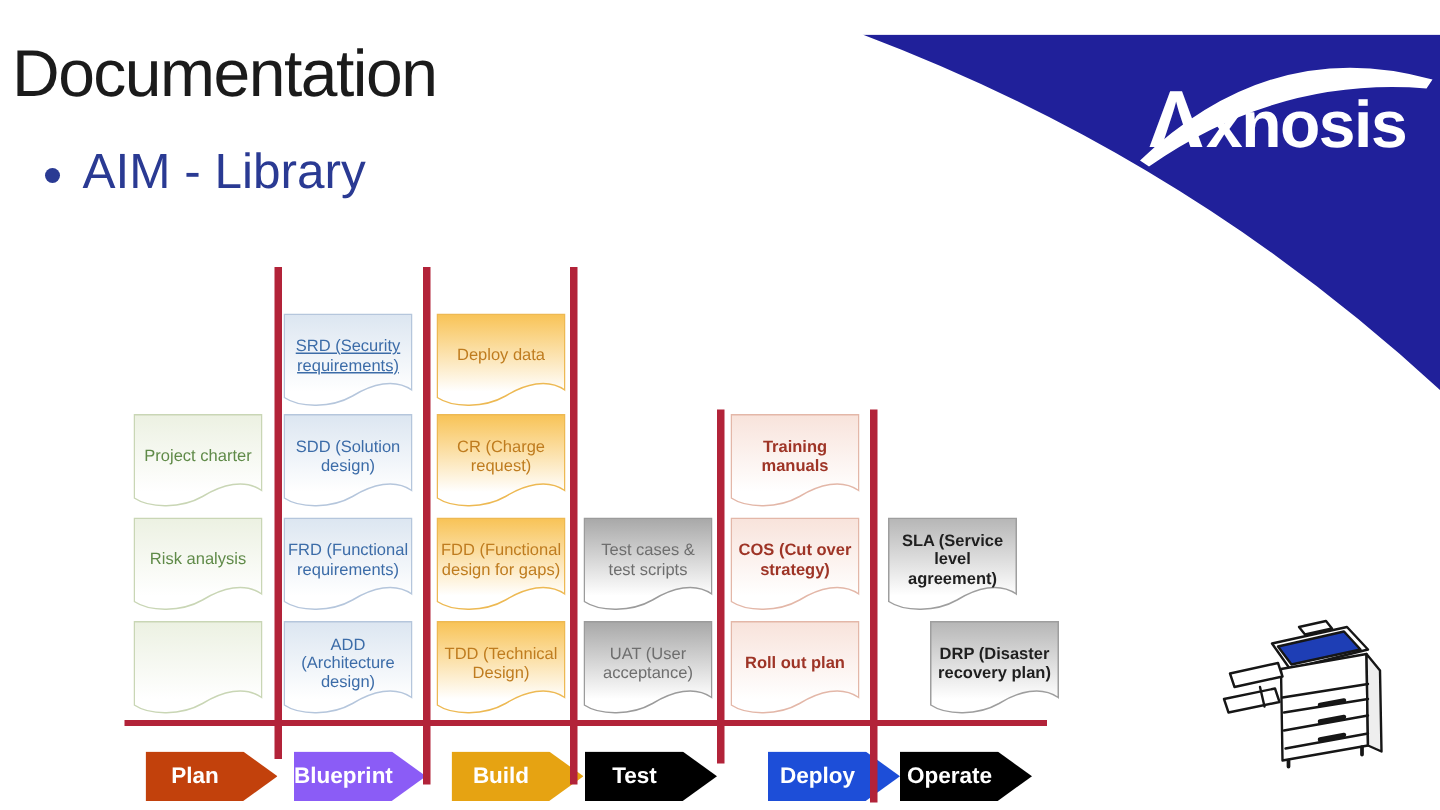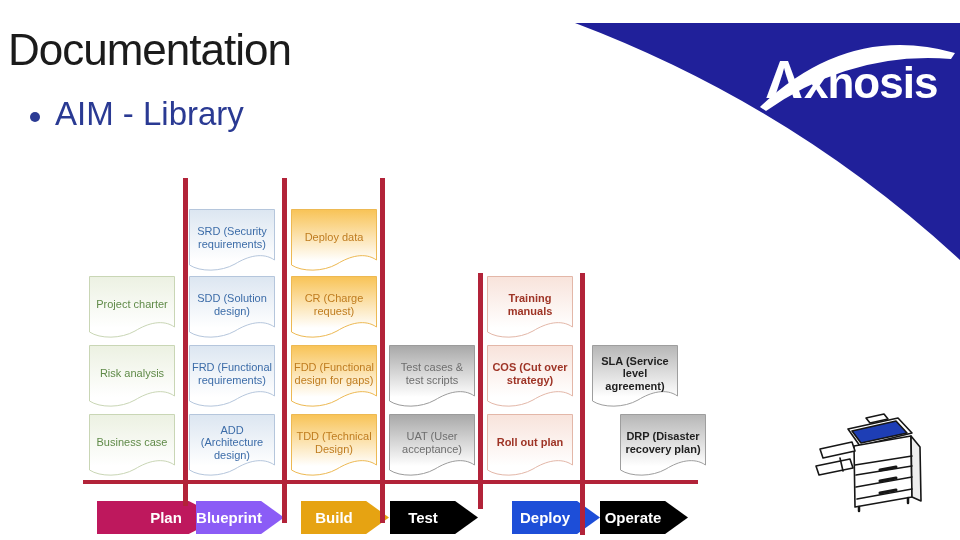--- a/index.html
+++ b/index.html
@@ -95,27 +95,26 @@
       <div class="doc doc-plan" style="left: 89px; top: 322px;">
         <svg width="86" height="68" viewBox="0 0 86 68">
           <path d="M0.5 0.5 H85.5 V51 C74 43 59 47 46 55 C32 63 11 63 0.5 56 Z" fill="url(#g-plan)" stroke="#c9d6b5"></path>
         </svg>
         <div class="doc-label" style="color: rgb(95, 138, 72);">Risk analysis</div>
       </div>
       <div class="doc doc-plan" style="left: 89px; top: 391px;">
         <svg width="86" height="68" viewBox="0 0 86 68">
           <path d="M0.5 0.5 H85.5 V51 C74 43 59 47 46 55 C32 63 11 63 0.5 56 Z" fill="url(#g-plan)" stroke="#c9d6b5"></path>
         </svg>
-        <div class="doc-label" style="color: rgb(95, 138, 72);">Business case</div>
       </div>
       <div class="doc doc-blueprint" style="left: 189px; top: 186px;">
         <svg width="86" height="68" viewBox="0 0 86 68">
           <path d="M0.5 0.5 H85.5 V51 C74 43 59 47 46 55 C32 63 11 63 0.5 56 Z" fill="url(#g-blueprint)" stroke="#b5c6dc"></path>
         </svg>
-        <div class="doc-label" style="color: rgb(60, 108, 168);">SRD (Security requirements)</div>
+        <div class="doc-label" style="color: rgb(60, 108, 168); text-decoration: underline;">SRD (Security requirements)</div>
       </div>
       <div class="doc doc-blueprint" style="left: 189px; top: 253px;">
         <svg width="86" height="68" viewBox="0 0 86 68">
           <path d="M0.5 0.5 H85.5 V51 C74 43 59 47 46 55 C32 63 11 63 0.5 56 Z" fill="url(#g-blueprint)" stroke="#b5c6dc"></path>
         </svg>
         <div class="doc-label" style="color: rgb(60, 108, 168);">SDD (Solution design)</div>
       </div>
       <div class="doc doc-blueprint" style="left: 189px; top: 322px;">
         <svg width="86" height="68" viewBox="0 0 86 68">
           <path d="M0.5 0.5 H85.5 V51 C74 43 59 47 46 55 C32 63 11 63 0.5 56 Z" fill="url(#g-blueprint)" stroke="#b5c6dc"></path>
@@ -197,21 +196,21 @@
     </div>
 
   <div class="rule vline" style="left: 183px; top: 155px; height: 328px; background: rgb(178, 35, 57);"></div>
   <div class="rule vline" style="left: 282px; top: 155px; height: 345px; background: rgb(178, 35, 57);"></div>
   <div class="rule vline" style="left: 380px; top: 155px; height: 345px; background: rgb(178, 35, 57);"></div>
   <div class="rule vline" style="left: 478px; top: 250px; height: 236px; background: rgb(178, 35, 57);"></div>
   <div class="rule vline" style="left: 580px; top: 250px; height: 262px; background: rgb(178, 35, 57);"></div>
   <div class="rule hline" style="left: 83px; top: 457px; width: 615px; background: rgb(178, 35, 57);"></div>
 
   <div id="phase-layer">
-      <div class="chevron" style="left: 97px; background: #be185d; padding-left: 36px;">
+      <div class="chevron" style="left: 97px; background: #c2410c;">
         <span class="chevron-label">Plan</span>
       </div>
       <div class="chevron" style="left: 196px; background: #8b5cf6;">
         <span class="chevron-label">Blueprint</span>
       </div>
       <div class="chevron" style="left: 301px; background: rgb(230, 163, 18);">
         <span class="chevron-label">Build</span>
       </div>
       <div class="chevron" style="left: 390px; background: #000000;">
         <span class="chevron-label">Test</span>

